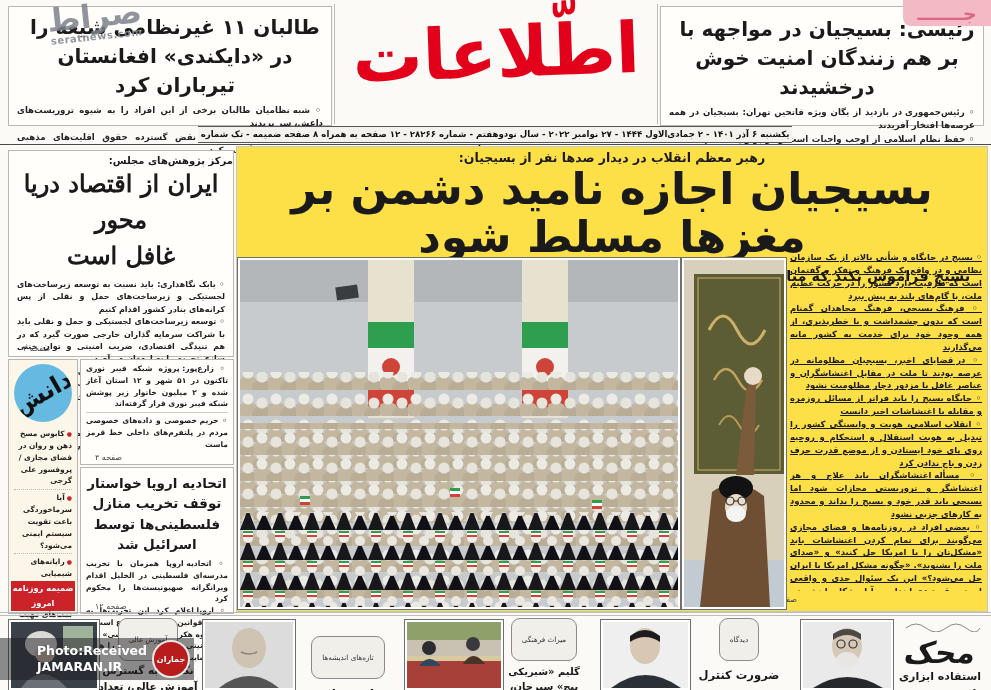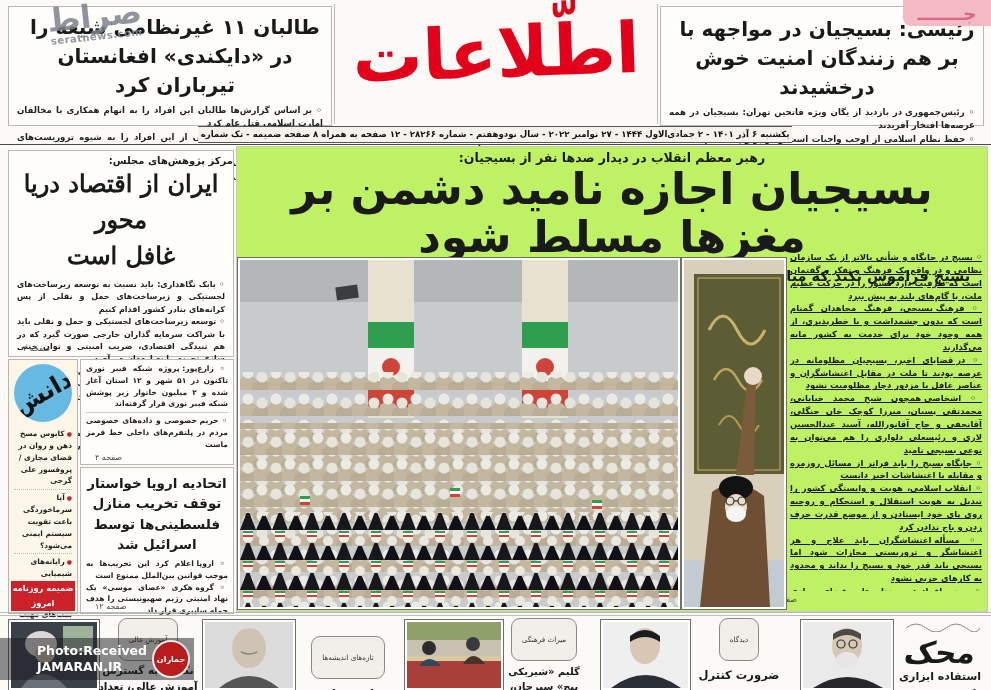--- a/index.html
+++ b/index.html
@@ -54,21 +54,20 @@
   .wm-photo .disc{width:34px;height:34px;border-radius:50%;background:#b91c1c;border:2px solid #e9e9e9;
                   color:#fff;font-size:8px;font-weight:bold;display:flex;align-items:center;justify-content:center;}
   .wm-photo .lines{font-size:12.5px;font-weight:bold;line-height:1.25;}
 </style>
 </head>
 <body>
 
 <div class="abs box" style="left:8px;top:6px;width:322px;height:118px;">
   <div class="side-head" style="margin-top:6px;">طالبان ۱۱ غیرنظامی شیعه را در «دایکندی» افغانستان تیرباران کرد</div>
   <ul class="bullets">
-    <li>بر اساس گزارش‌ها طالبان این افراد را به اتهام همکاری با مخالفان امارت اسلامی قتل عام کرد</li>
     <li>شبه نظامیان طالبان برخی از این افراد را به شیوه تروریست‌های داعش، سر بریدند</li>
     <li>پارلمان اروپا نسبت به نقض گسترده حقوق اقلیت‌های مذهبی افغانستان ابراز نگرانی کرد</li>
   </ul>
   <div class="pageref">صفحه ۱۲</div>
 </div>
 
 <div class="abs" style="left:334px;top:4px;width:322px;height:120px;border-left:1px solid #bbb;border-right:1px solid #bbb;">
   <div class="masthead" style="margin-top:14px;">اطّلاعات</div>
 </div>
 
@@ -77,30 +76,29 @@
   <ul class="bullets">
     <li>رئیس‌جمهوری در بازدید از یگان ویژه فاتحین تهران: بسیجیان در همه عرصه‌ها افتخار آفریدند</li>
     <li>حفظ نظام اسلامی از اوجب واجبات است و در پرتو یک نظام اسلامی بسیاری از خیرات و برکات و خوبی‌ها می‌تواند گسترش پیدا کند</li>
   </ul>
   <div class="pageref">صفحه ۲</div>
 </div>
 
 <div class="abs dateline" style="left:198px;top:126px;width:594px;height:15px;">یکشنبه ۶ آذر ۱۴۰۱ - ۲ جمادی‌الاول ۱۴۴۴ - ۲۷ نوامبر ۲۰۲۲ - سال نودوهفتم - شماره ۲۸۲۶۶ - ۱۲ صفحه به همراه ۸ صفحه ضمیمه - تک شماره ۵۰۰۰ تومان</div>
 <div class="abs hairline" style="left:0;top:144px;width:991px;"></div>
 
-<div class="abs" style="left:236px;top:146px;width:750px;height:464px;border:1px solid #c9c7c2;background:#bef264;">
+<div class="abs" style="left:236px;top:146px;width:750px;height:464px;border:1px solid #c9c7c2;background:#fde047;">
   <div class="lead-kicker" style="margin-top:3px;">رهبر معظم انقلاب در دیدار صدها نفر از بسیجیان:</div>
   <div class="lead-headline">بسیجیان اجازه نامید دشمن بر مغزها مسلط شود</div>
   <div class="lead-subhead" style="margin-top:6px;">بسیج فراموش نکند که مبارزه و درگیری اصلی با استکبار جهانی است و این چند نفر، غافل یا جاهل یا مزدور هستند</div>
 
   <ul class="smallcol abs" style="right:5px;top:104px;width:192px;height:340px;overflow:hidden;text-decoration:underline;">
     <li>بسیج در جایگاه و شأنی بالاتر از یک سازمان نظامی و در واقع یک فرهنگ و تفکر و گفتمان است که ظرفیت دارد کشور را در حرکت عظیم ملت، با گام‌های بلند به پیش ببرد</li>
     <li>فرهنگ بسیجی، فرهنگ مجاهدان گمنام است که بدون چشمداشت و با خطرپذیری، از همه وجود خود برای خدمت به کشور مایه می‌گذارند</li>
     <li>در قضایای اخیر، بسیجیان مظلومانه در عرصه بودند تا ملت در مقابل اغتشاشگران و عناصر غافل یا مزدور دچار مظلومیت نشود</li>
-    <li>اشخاصی همچون شیخ محمد خیابانی، محمدتقی پسیان، میرزا کوچک خان جنگلی، آقانجفی و حاج آقانورالله، آسید عبدالحسین لاری و رئیسعلی دلواری را هم می‌توان به نوعی بسیجی نامید</li>
     <li>جایگاه بسیج را باید فراتر از مسائل روزمره و مقابله با اغتشاشات اخیر دانست</li>
     <li>انقلاب اسلامی، هویت و وابستگی کشور را تبدیل به هویت استقلال و استحکام و روحیه روی پای خود ایستادن و از موضع قدرت حرف زدن و باج ندادن کرد</li>
     <li>مسأله اغتشاشگران باید علاج و هر اغتشاشگر و تروریستی مجازات شود اما بسیجی باید قدر خود و بسیج را بداند و محدود به کارهای جزیی نشود</li>
     <li>بعضی افراد در روزنامه‌ها و فضای مجازی می‌گویند برای تمام کردن اغتشاشات باید «مشکل‌تان را با امریکا حل کنید» و «صدای ملت را بشنوید». «چگونه مشکل امریکا با ایران حل می‌شود؟» این یک سئوال جدی و واقعی است و قصد دعوا نداریم. آیا مشکل با نشستن و مذاکره کردن و تعهد گرفتن از امریکا حل می‌شود؟</li>
 
   </ul>
   <div class="pageref abs" style="right:180px;top:446px;">صفحه ۲</div>
 
   <div class="abs photo-frame" style="right:200px;top:110px;width:100px;height:347px;">
     <svg width="100" height="347" viewBox="0 0 100 347">
@@ -196,20 +194,21 @@
   <ul class="bullets" style="font-size:7.6px;margin:3px 5px;">
     <li>زارع‌پور: پروژه شبکه فیبر نوری تاکنون در ۵۱ شهر و ۱۲ استان آغاز شده و ۲ میلیون خانوار زیر پوشش شبکه فیبر نوری قرار گرفته‌اند</li>
     <li style="border-top:1px solid #ccc;margin-top:2px;padding-top:2px;">حریم خصوصی و داده‌های خصوصی مردم در پلتفرم‌های داخلی خط قرمز ماست</li>
   </ul>
   <div class="pageref abs" style="left:4px;bottom:0;">صفحه ۴</div>
 </div>
 
 <div class="abs box" style="left:80px;top:467px;width:152px;height:145px;">
   <div class="sub-title" style="margin:5px 4px 0 4px;">اتحادیه اروپا خواستار توقف تخریب منازل فلسطینی‌ها توسط اسرائیل شد</div>
   <ul class="bullets" style="font-size:7.6px;margin:4px 5px;">
+    <li>اتحادیه اروپا همزمان با تخریب مدرسه‌ای فلسطینی در الخلیل اقدام ویرانگرانه صهیونیست‌ها را محکوم کرد</li>
     <li>اروپا اعلام کرد این تخریب‌ها به موجب قوانین بین‌الملل ممنوع است</li>
     <li>گروه هکری «عصای موسی» یک نهاد امنیتی رژیم صهیونیستی را هدف حمله سایبری قرار داد</li>
   </ul>
   <div class="pageref abs" style="left:4px;bottom:0;">صفحه ۱۲</div>
 </div>
 
 <div class="abs box" style="left:8px;top:359px;width:68px;height:253px;background:#fbf6e8;">
   <div style="width:58px;height:58px;border-radius:50%;background:#66b9e0;margin:4px auto 0 auto;display:flex;align-items:center;justify-content:center;overflow:hidden;">
     <span style="font-size:24px;font-weight:bold;color:#111;transform:rotate(-30deg);">دانش</span>
   </div>

